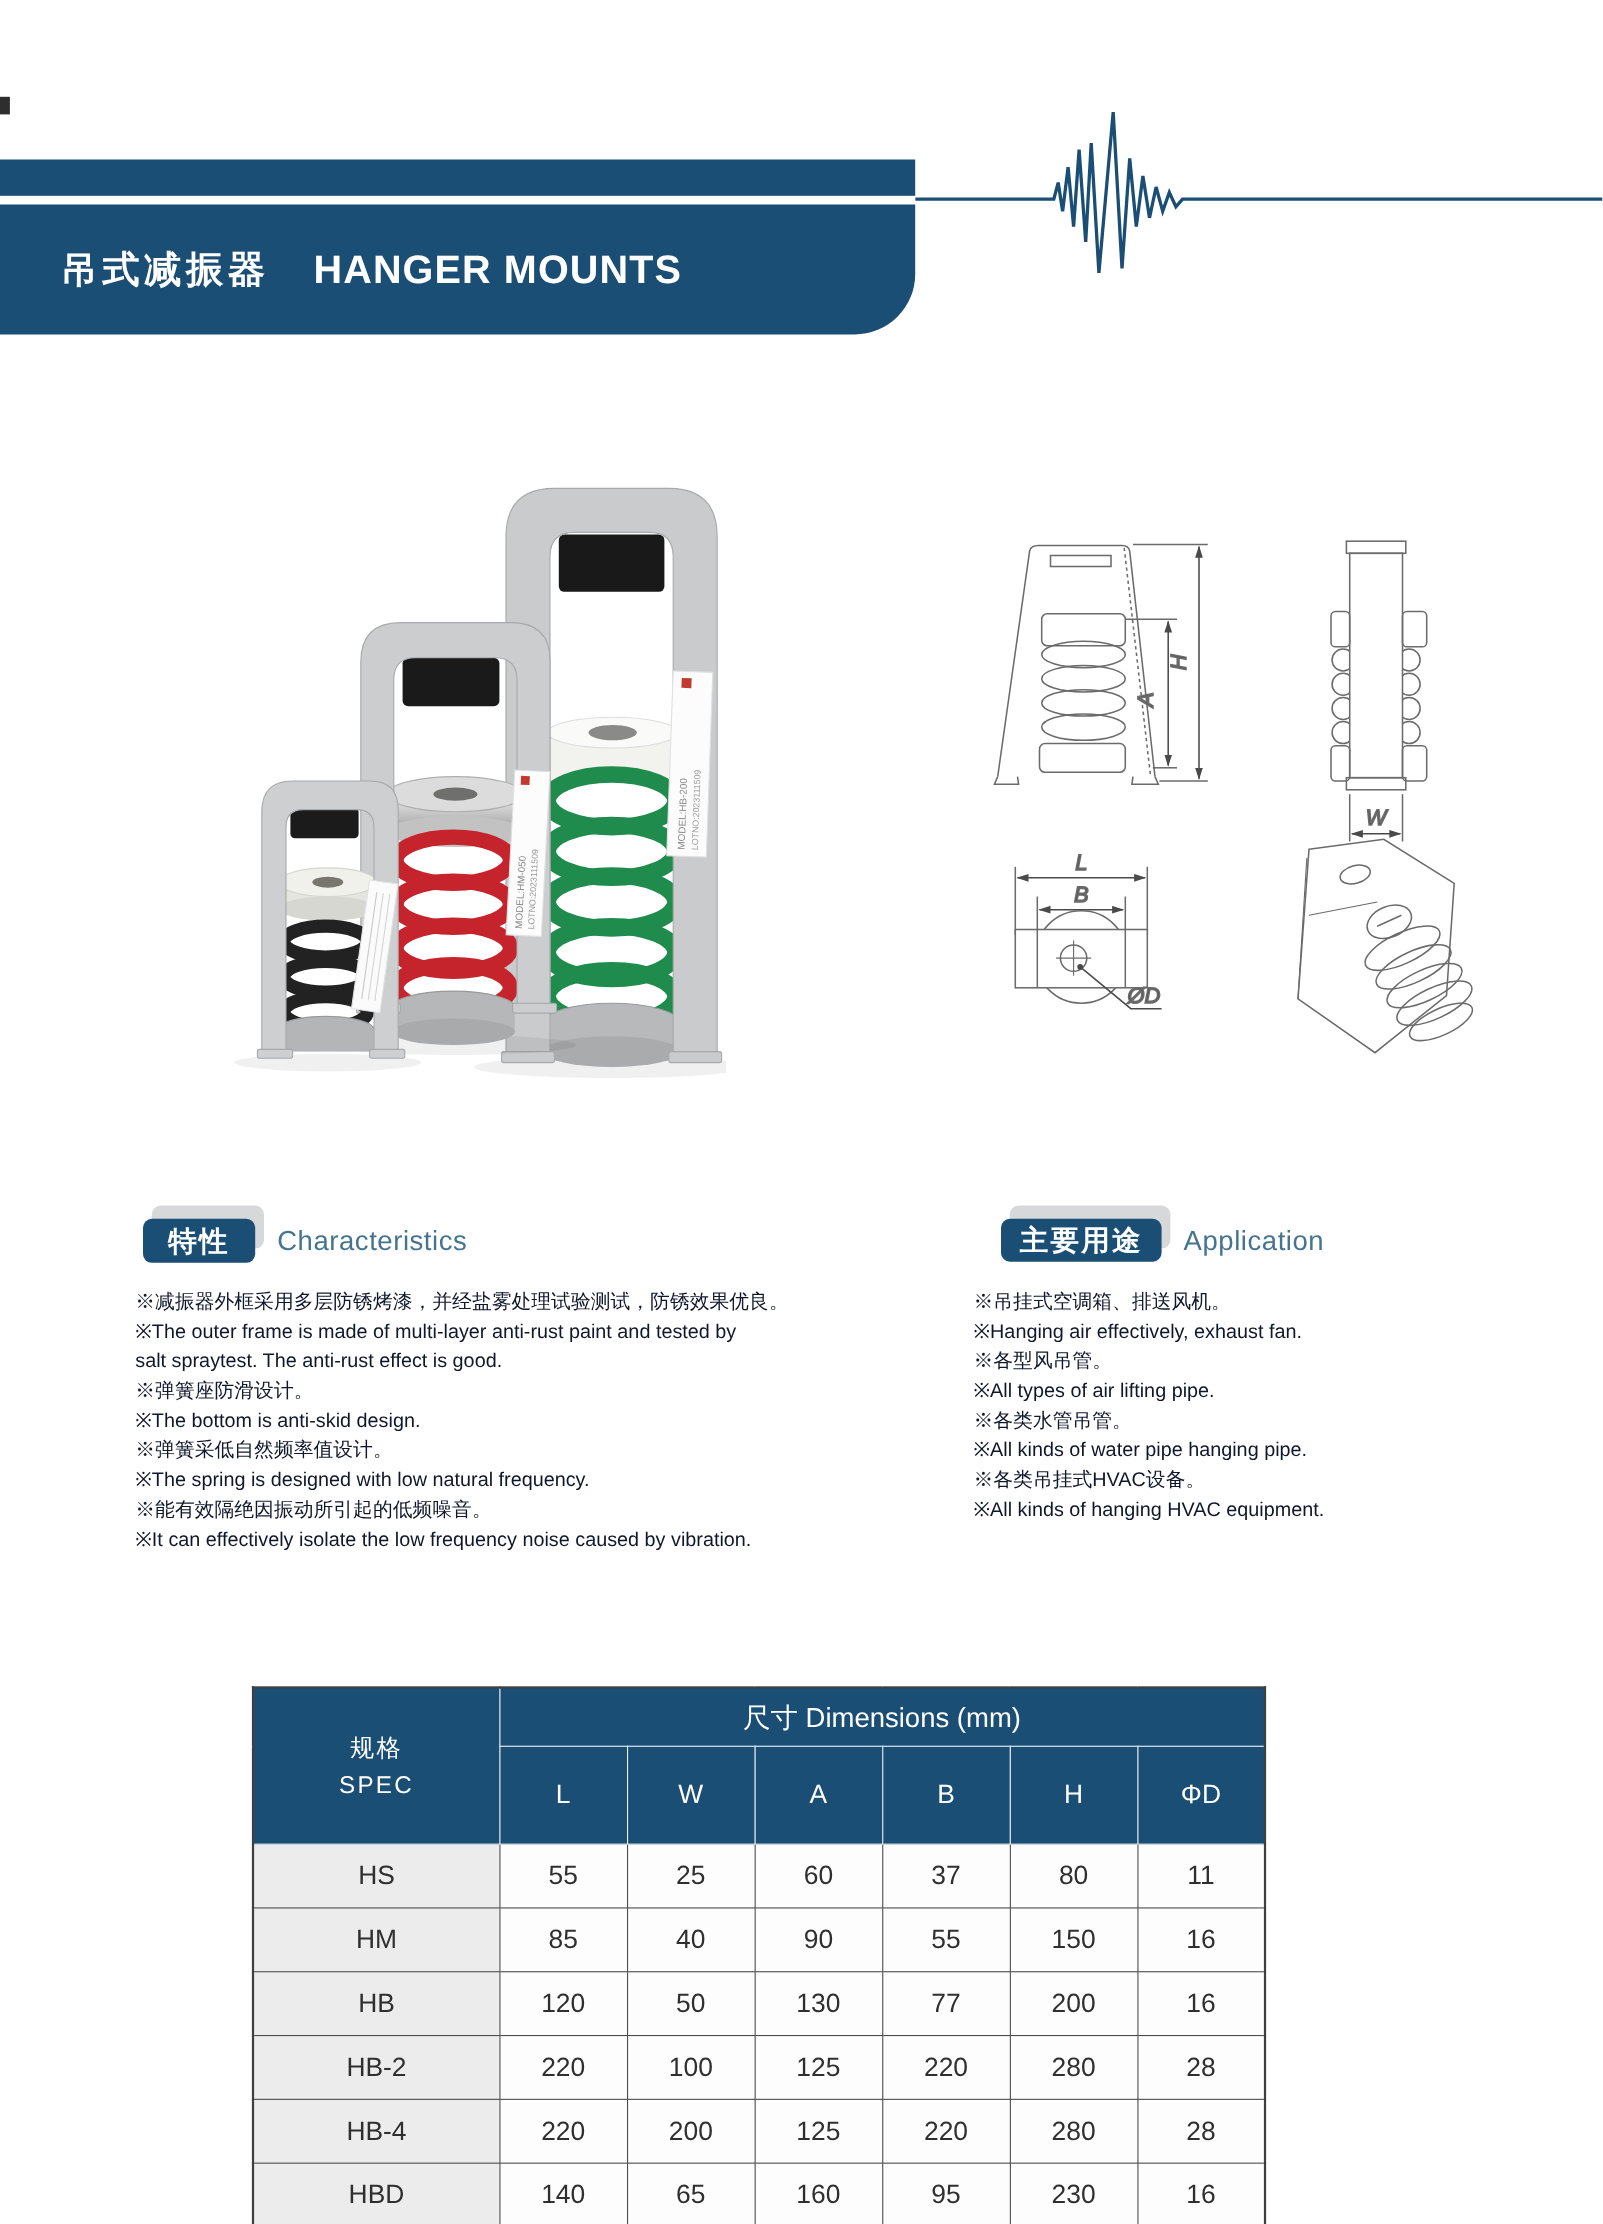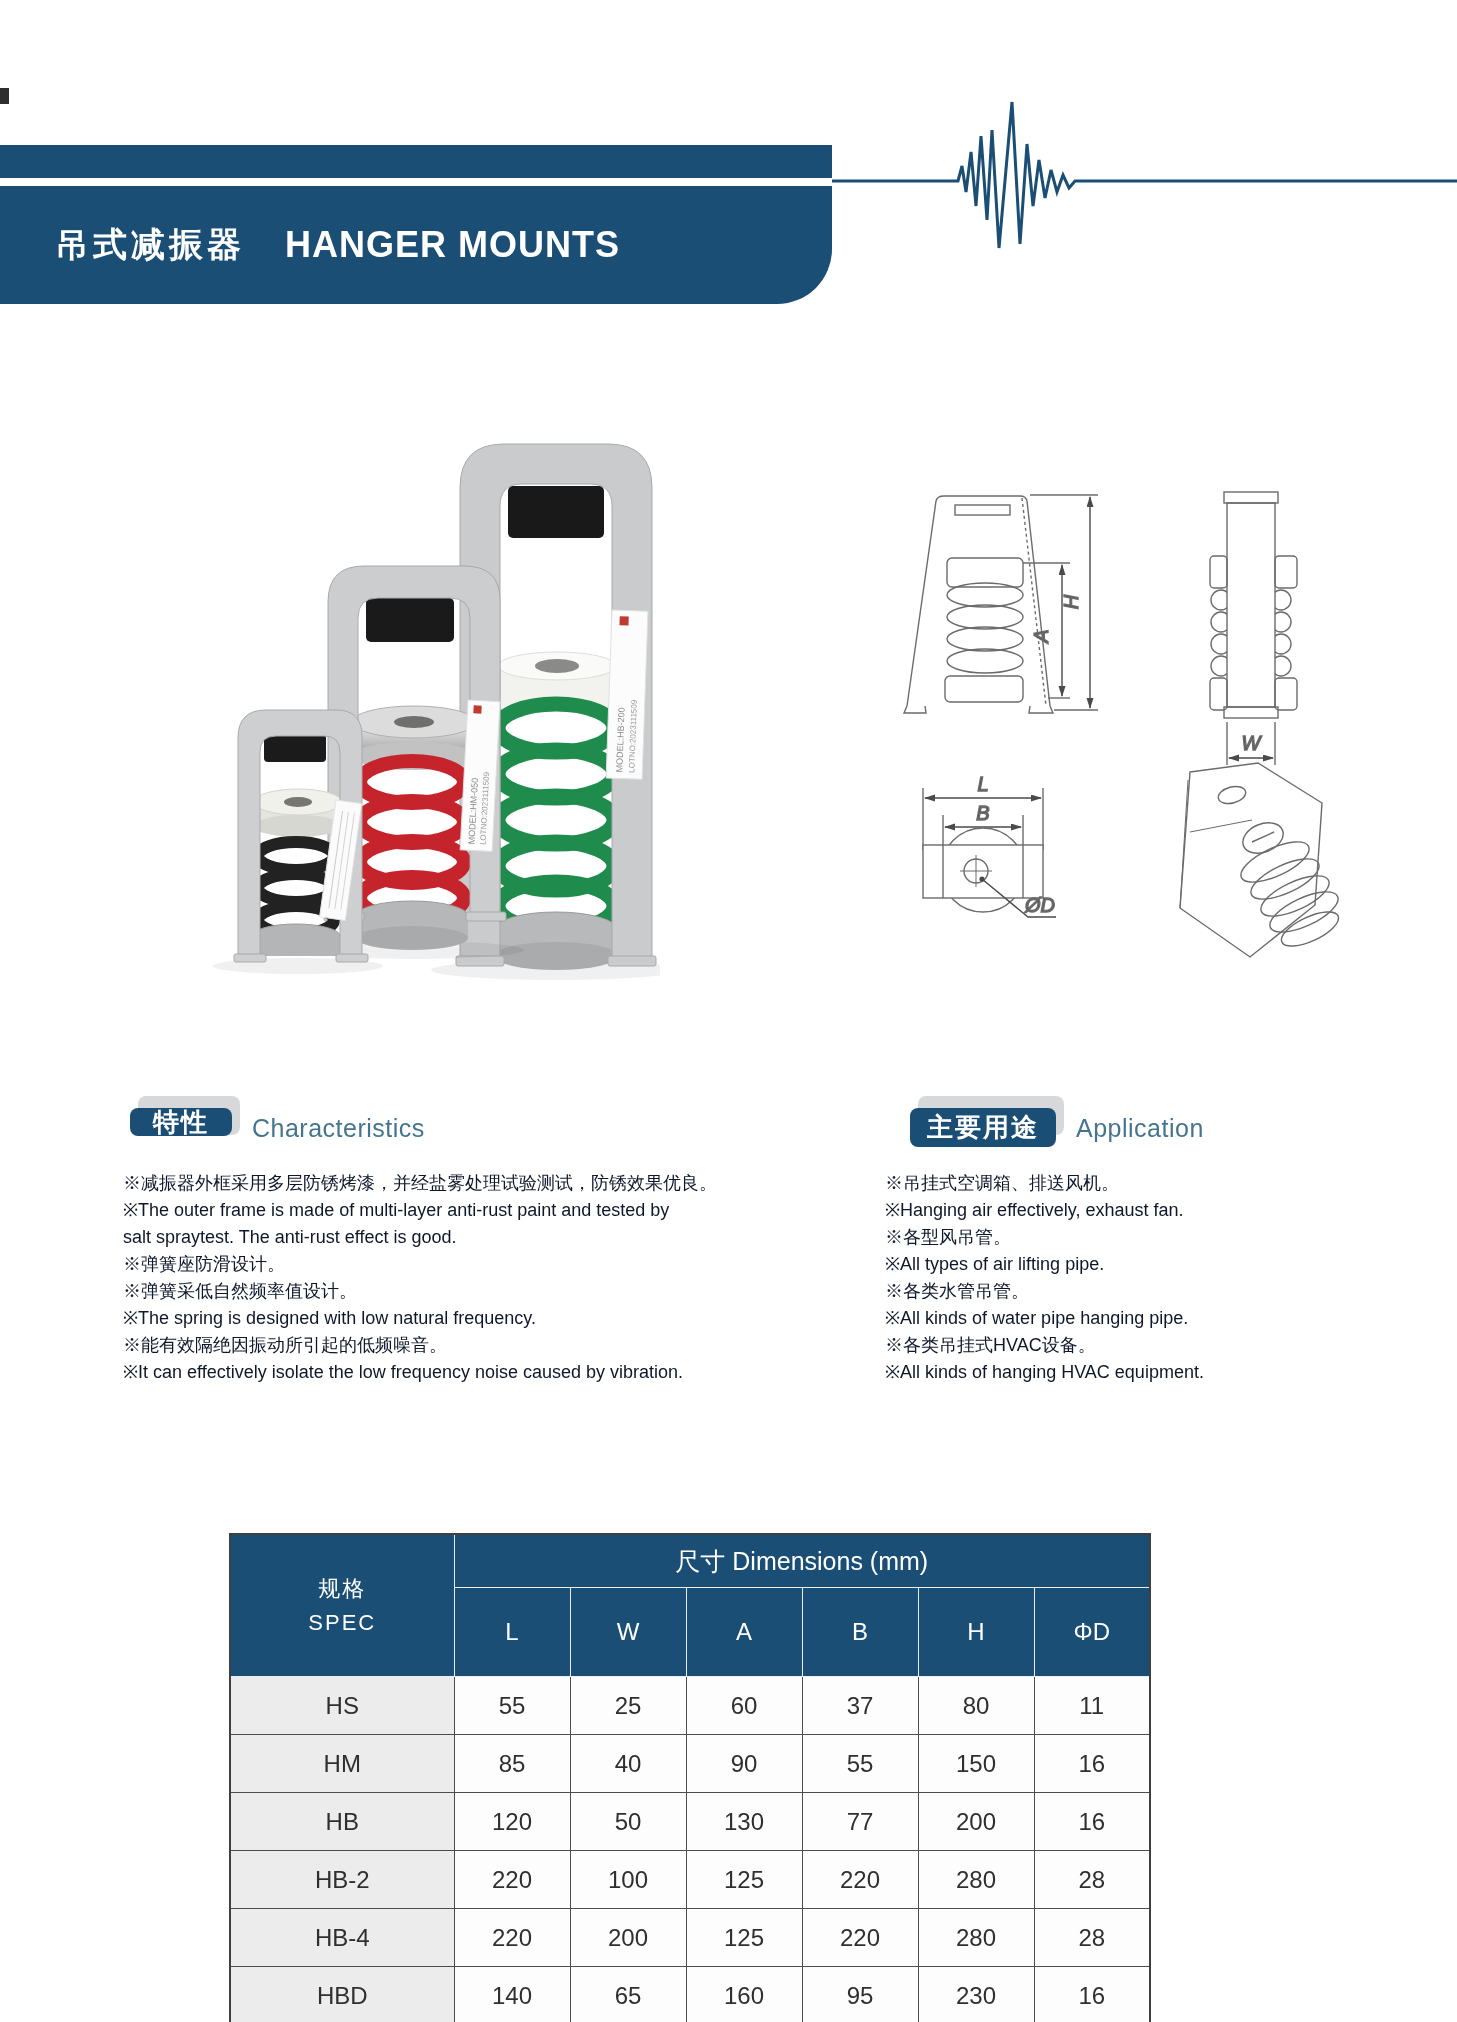--- a/index.html
+++ b/index.html
@@ -231,27 +231,28 @@
         <ellipse cx="405" cy="409" rx="37" ry="14" transform="rotate(-25 405 409)"></ellipse>
         <ellipse cx="415" cy="426" rx="37" ry="14" transform="rotate(-25 415 426)"></ellipse>
         <ellipse cx="424" cy="442" rx="37" ry="14" transform="rotate(-25 424 442)"></ellipse>
         <ellipse cx="430" cy="459" rx="31" ry="12" transform="rotate(-25 430 459)"></ellipse>
       </g>
     </g>
   </svg>
 
   <div>
     <div class="badge-shadow" style="left:138px;top:1096px;width:102px;height:39px;"></div>
-    <div class="badge" style="left:130px;top:1108px;width:102px;height:28px;">特性</div>
+    <div class="badge" style="left:130px;top:1108px;width:102px;height:40px;">特性</div>
     <div class="sec-heading" style="left:252px;top:1114px;">Characteristics</div>
     <div class="textblock" style="left:123px;top:1170px;">
       <div>※减振器外框采用多层防锈烤漆，并经盐雾处理试验测试，防锈效果优良。</div>
       <div>※The outer frame is made of multi-layer anti-rust paint and tested by</div>
       <div>salt spraytest. The anti-rust effect is good.</div>
       <div>※弹簧座防滑设计。</div>
+      <div>※The bottom is anti-skid design.</div>
       <div>※弹簧采低自然频率值设计。</div>
       <div>※The spring is designed with low natural frequency.</div>
       <div>※能有效隔绝因振动所引起的低频噪音。</div>
       <div>※It can effectively isolate the low frequency noise caused by vibration.</div>
     </div>
   </div>
 
   <div>
     <div class="badge-shadow" style="left:918px;top:1096px;width:146px;height:39px;"></div>
     <div class="badge" style="left:910px;top:1108px;width:146px;height:39px;">主要用途</div>

